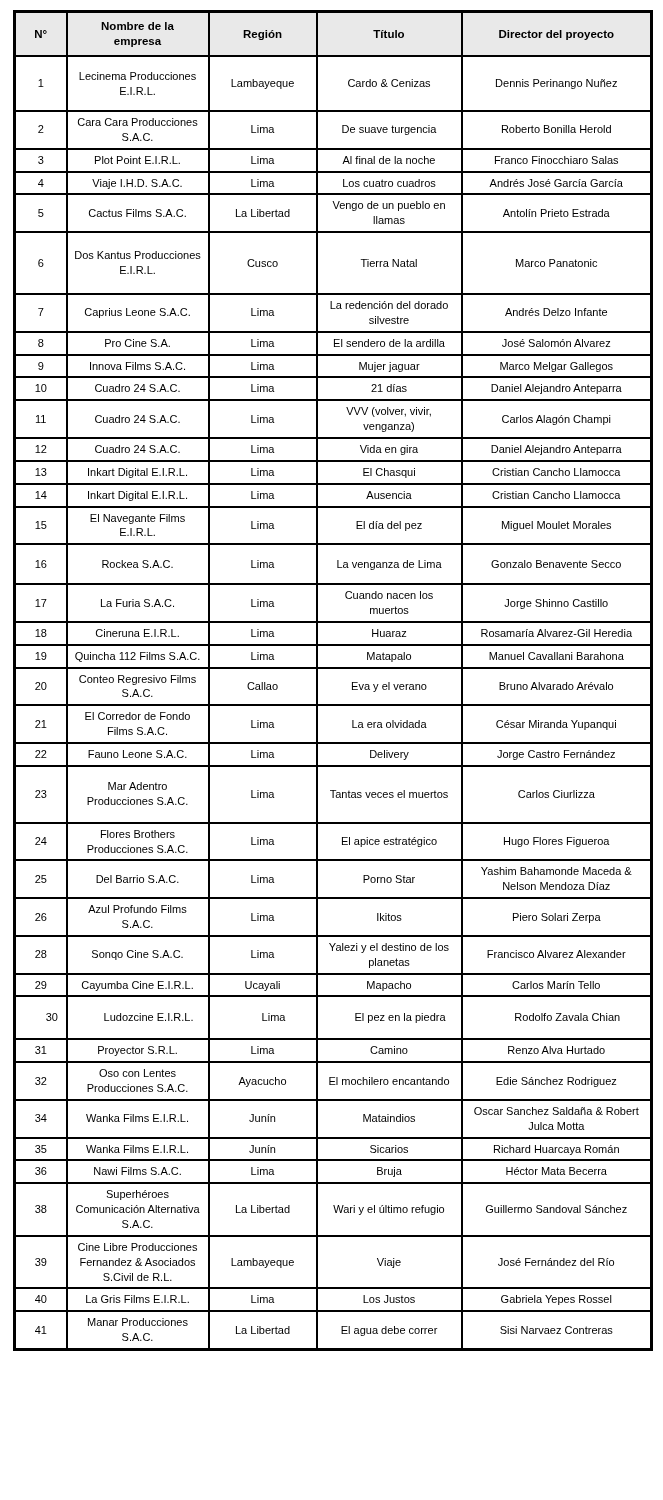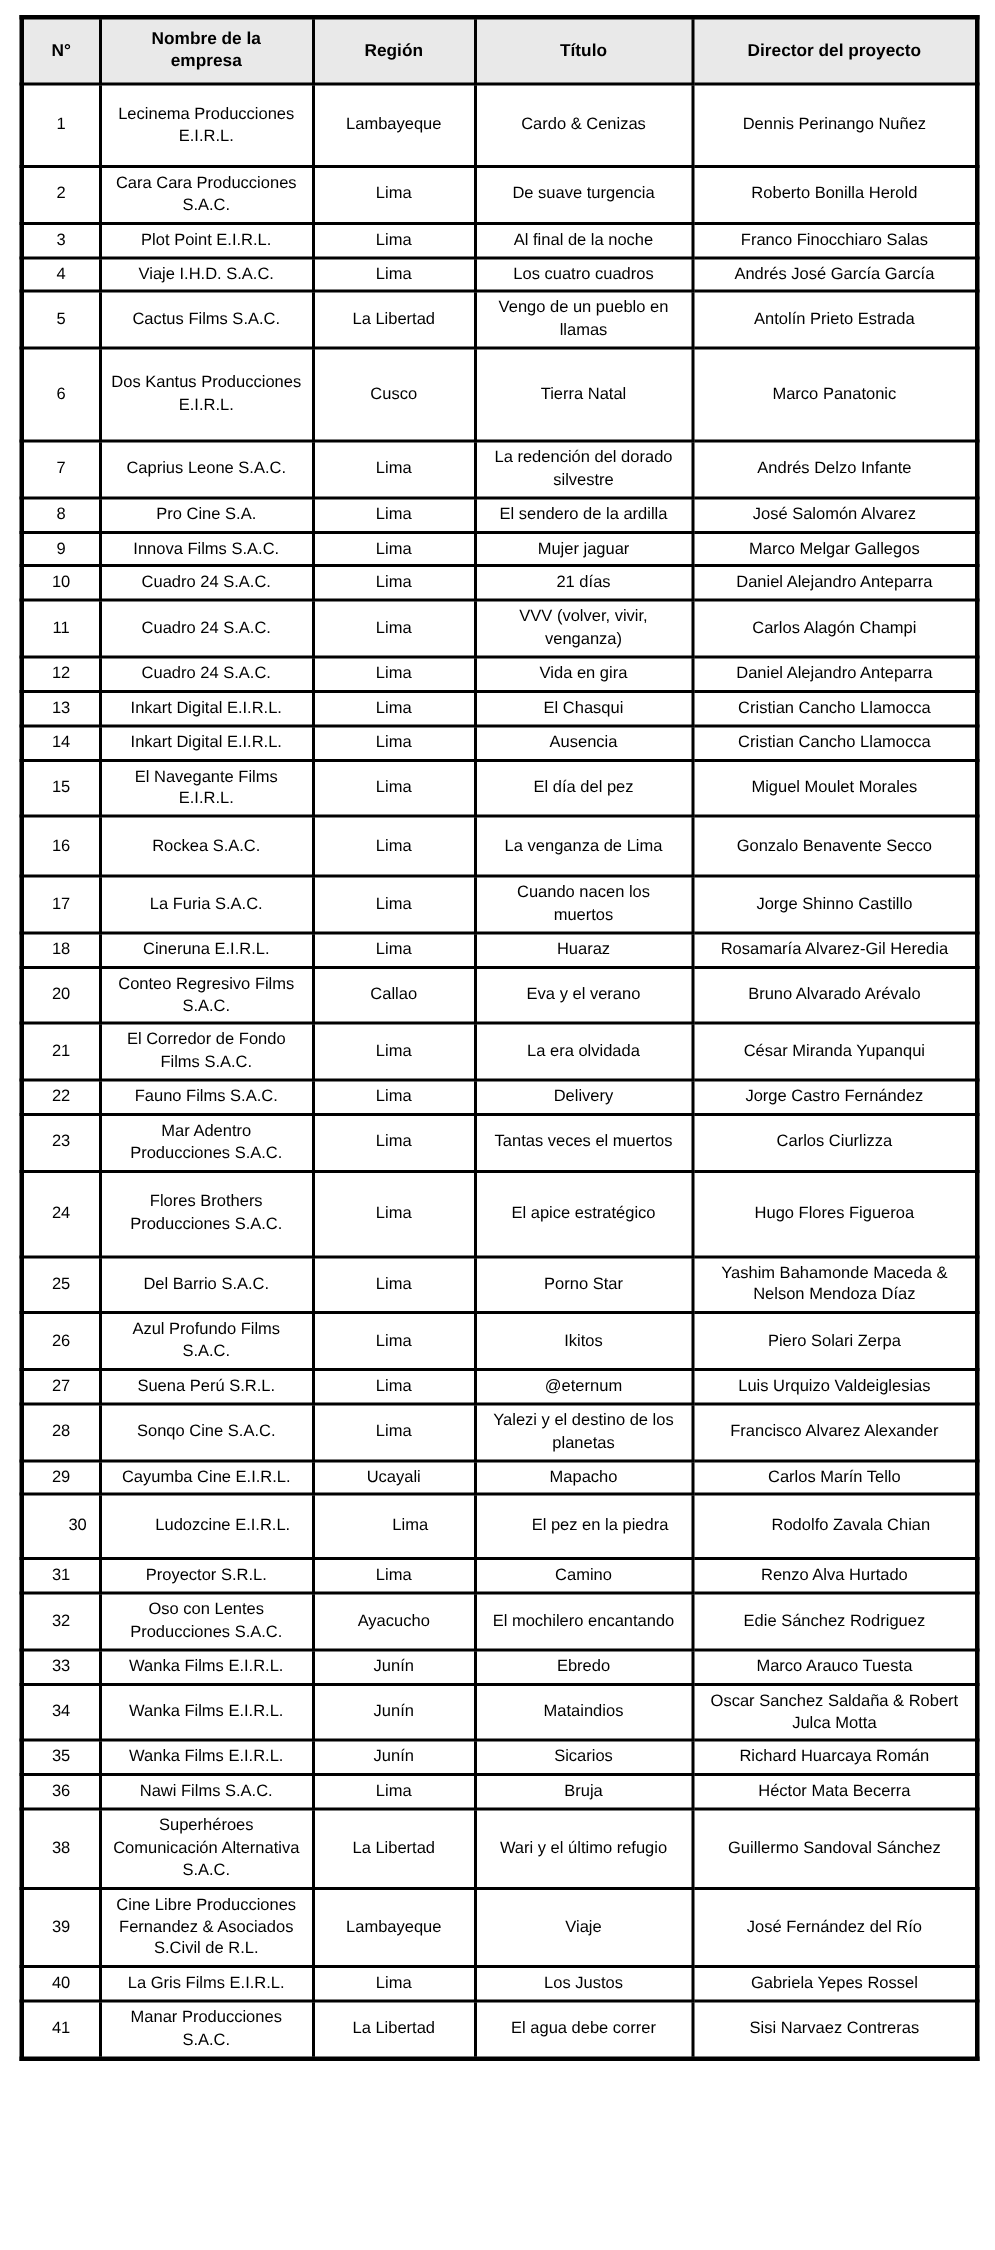--- a/index.html
+++ b/index.html
@@ -193,36 +193,43 @@
           <td>Jorge Shinno Castillo</td>
         </tr>
         <tr>
           <td>18</td>
           <td>Cineruna E.I.R.L.</td>
           <td>Lima</td>
           <td>Huaraz</td>
           <td>Rosamaría Alvarez-Gil Heredia</td>
         </tr>
         <tr>
+          <td>19</td>
+          <td>Quincha 112 Films S.A.C.</td>
+          <td>Lima</td>
+          <td>Matapalo</td>
+          <td>Manuel Cavallani Barahona</td>
+        </tr>
+        <tr>
           <td>20</td>
           <td>Conteo Regresivo Films S.A.C.</td>
           <td>Callao</td>
           <td>Eva y el verano</td>
           <td>Bruno Alvarado Arévalo</td>
         </tr>
         <tr>
           <td>21</td>
           <td>El Corredor de Fondo Films S.A.C.</td>
           <td>Lima</td>
           <td>La era olvidada</td>
           <td>César Miranda Yupanqui</td>
         </tr>
         <tr>
           <td>22</td>
-          <td>Fauno Films S.A.C.</td>
+          <td>Fauno Leone S.A.C.</td>
           <td>Lima</td>
           <td>Delivery</td>
           <td>Jorge Castro Fernández</td>
         </tr>
         <tr>
           <td>23</td>
           <td>Mar Adentro Producciones S.A.C.</td>
           <td>Lima</td>
           <td>Tantas veces el muertos</td>
           <td>Carlos Ciurlizza</td>
@@ -240,27 +247,20 @@
           <td>Lima</td>
           <td>Porno Star</td>
           <td>Yashim Bahamonde Maceda &amp; Nelson Mendoza Díaz</td>
         </tr>
         <tr>
           <td>26</td>
           <td>Azul Profundo Films S.A.C.</td>
           <td>Lima</td>
           <td>Ikitos</td>
           <td>Piero Solari Zerpa</td>
-        </tr>
-        <tr>
-          <td>27</td>
-          <td>Suena Perú S.R.L.</td>
-          <td>Lima</td>
-          <td>@eternum</td>
-          <td>Luis Urquizo Valdeiglesias</td>
         </tr>
         <tr>
           <td>28</td>
           <td>Sonqo Cine S.A.C.</td>
           <td>Lima</td>
           <td>Yalezi y el destino de los planetas</td>
           <td>Francisco Alvarez Alexander</td>
         </tr>
         <tr>
           <td>29</td>
@@ -284,27 +284,20 @@
           <td>Renzo Alva Hurtado</td>
         </tr>
         <tr>
           <td>32</td>
           <td>Oso con Lentes Producciones S.A.C.</td>
           <td>Ayacucho</td>
           <td>El mochilero encantando</td>
           <td>Edie Sánchez Rodriguez</td>
         </tr>
         <tr>
-          <td>33</td>
-          <td>Wanka Films E.I.R.L.</td>
-          <td>Junín</td>
-          <td>Ebredo</td>
-          <td>Marco Arauco Tuesta</td>
-        </tr>
-        <tr>
           <td>34</td>
           <td>Wanka Films E.I.R.L.</td>
           <td>Junín</td>
           <td>Mataindios</td>
           <td>Oscar Sanchez Saldaña &amp; Robert Julca Motta</td>
         </tr>
         <tr>
           <td>35</td>
           <td>Wanka Films E.I.R.L.</td>
           <td>Junín</td>

